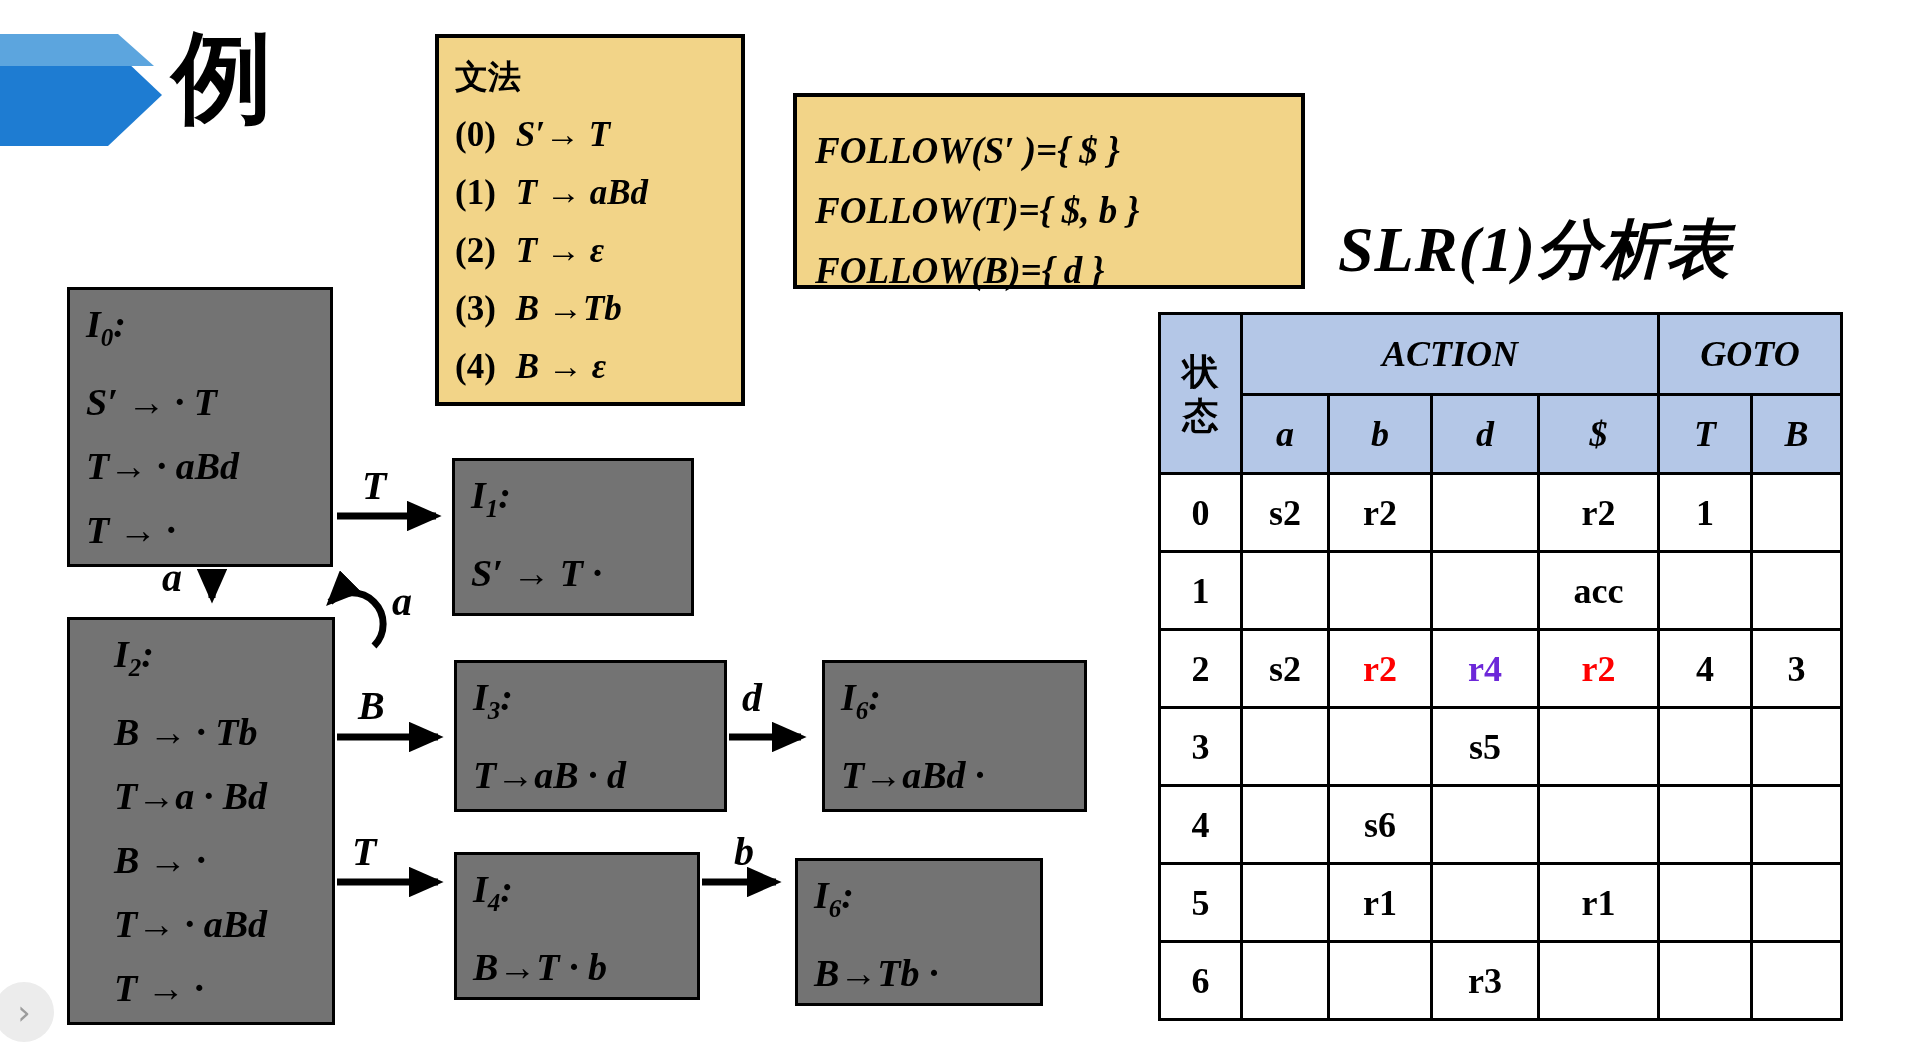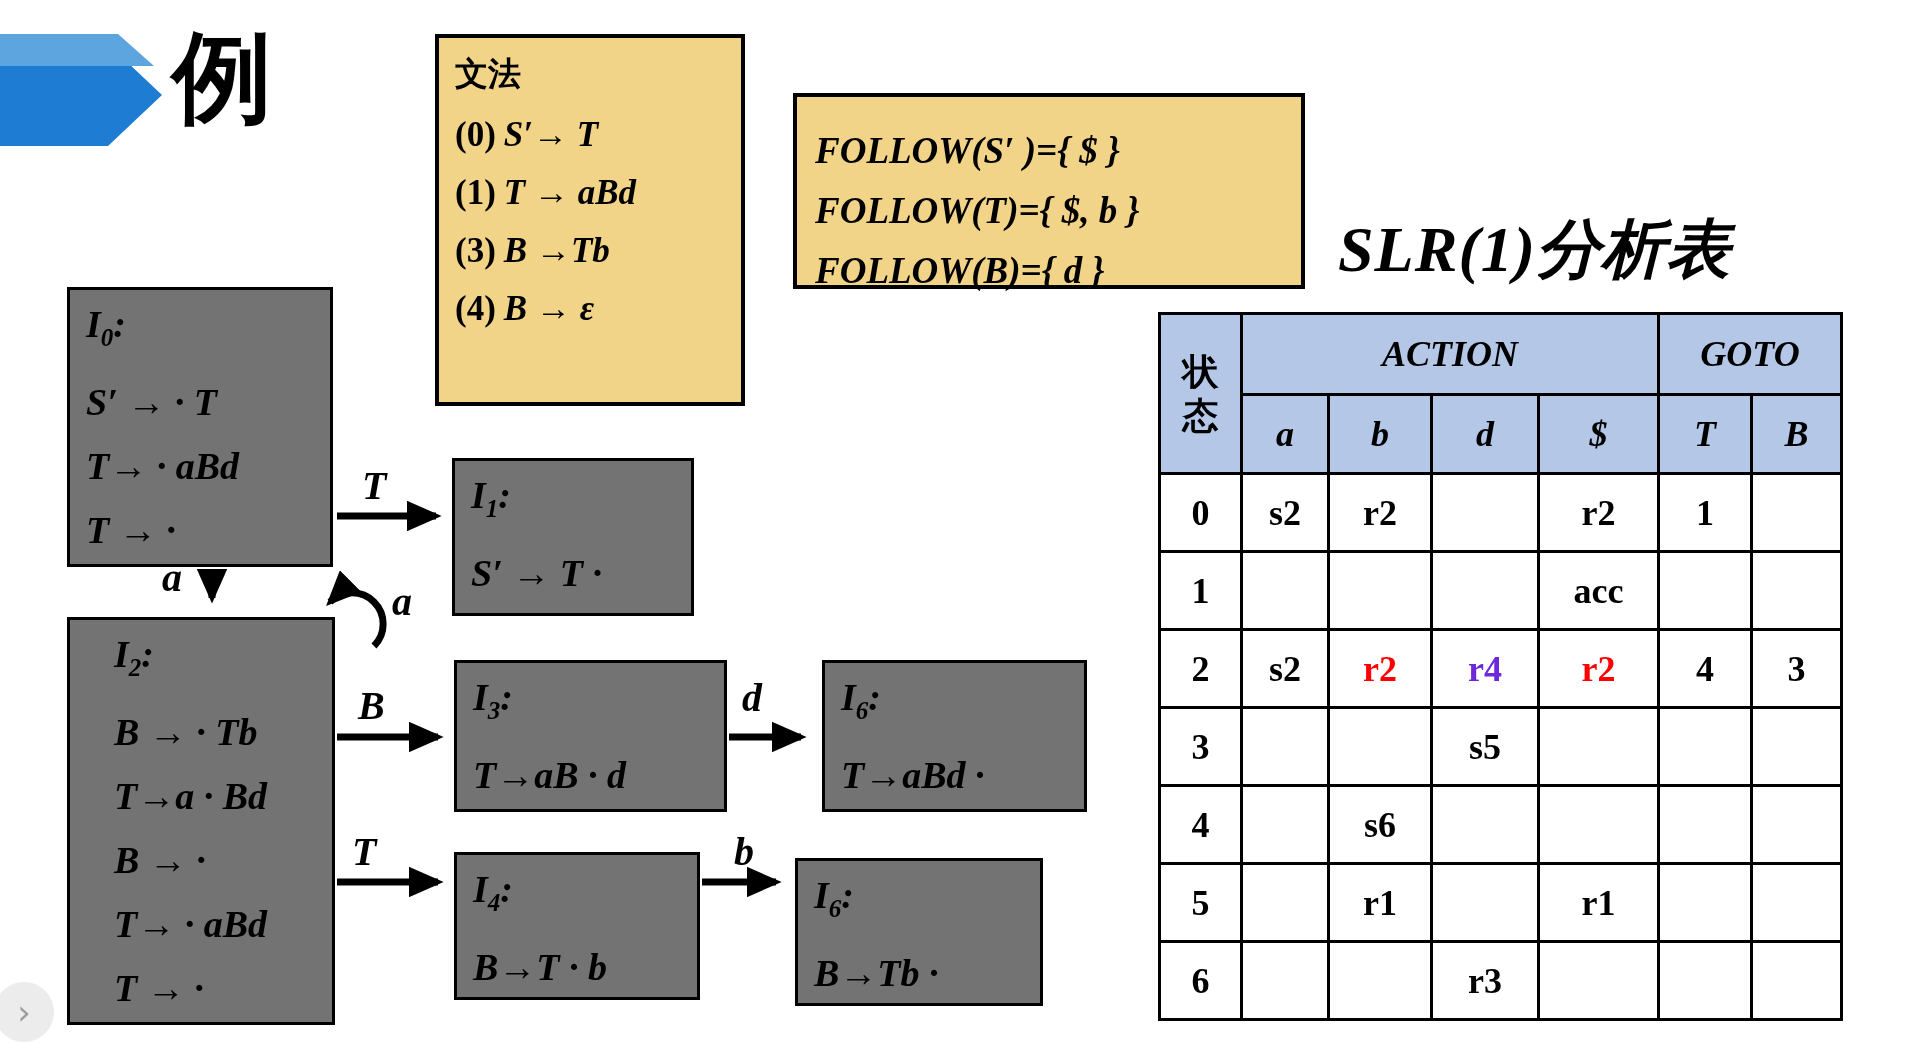--- a/index.html
+++ b/index.html
@@ -6,23 +6,23 @@
   .stage{position:relative;width:1920px;height:1044px;background:#ffffff;overflow:hidden;
          font-family:"Liberation Serif","DejaVu Serif",serif;color:#000;}
   
   .decor{position:absolute;left:0;top:0;}
   
   .page-title{position:absolute;left:172px;top:28px;font-size:100px;font-weight:900;
               font-family:"DejaVu Sans","Liberation Sans",sans-serif;line-height:1.0;}
   
   .tan-box{position:absolute;background:#F2D488;border:4px solid #000;box-sizing:border-box;font-weight:bold;}
   .grammar{left:435px;top:34px;width:310px;height:372px;padding:10px 16px 0 16px;font-size:35px;line-height:58px;}
-  .g-title{font-style:normal;font-family:Liberation Mono, monospace;font-size:33px;}
+  .g-title{font-style:normal;font-family:Liberation Sans, sans-serif;font-size:33px;}
   .g-num{font-style:normal;}
-  .g-rule{font-style:italic;margin-left:8px;}
+  .g-rule{font-style:italic;margin-left:20px;}
   .follow{left:793px;top:93px;width:512px;height:196px;padding:24px 18px 0 18px;
           font-size:37px;line-height:60px;font-style:italic;}
   
   .slr-title{position:absolute;left:1338px;top:206px;font-size:64px;font-weight:bold;font-style:italic;letter-spacing:1px;}
   
   .slr-table{position:absolute;left:1158px;top:312px;border-collapse:collapse;table-layout:fixed;}
   .slr-table td{border:3px solid #000;text-align:center;vertical-align:middle;
                 font-weight:bold;font-size:36px;padding:0;overflow:hidden;}
   .slr-table .th{background:#B4C7E7;}
   .hdr-it{font-style:italic;font-size:38px;}
@@ -65,20 +65,21 @@
     <polygon points="0,44 108,44 162,95 108,146 0,146" fill="#1E7CD2"></polygon>
     <polygon points="0,34 118,34 154,66 0,66" fill="#5CA5DE"></polygon>
   </svg>
 
   <div class="page-title">例</div>
 
   <div class="tan-box grammar">
     <div class="g-title">文法</div>
     <div class="g-line"><span class="g-num">(0)</span><span class="g-rule">S′→ T</span></div>
     <div class="g-line"><span class="g-num">(1)</span><span class="g-rule">T → aBd</span></div>
+    <div class="g-line"><span class="g-num">(2)</span><span class="g-rule">T →  ε</span></div>
     <div class="g-line"><span class="g-num">(3)</span><span class="g-rule">B →Tb</span></div>
     <div class="g-line"><span class="g-num">(4)</span><span class="g-rule">B →  ε</span></div>
   </div>
 
   <div class="tan-box follow">
     <div>FOLLOW(S′ )={ $ }</div>
     <div>FOLLOW(T)={ $, b }</div>
     <div>FOLLOW(B)={ d }</div>
   </div>
 

